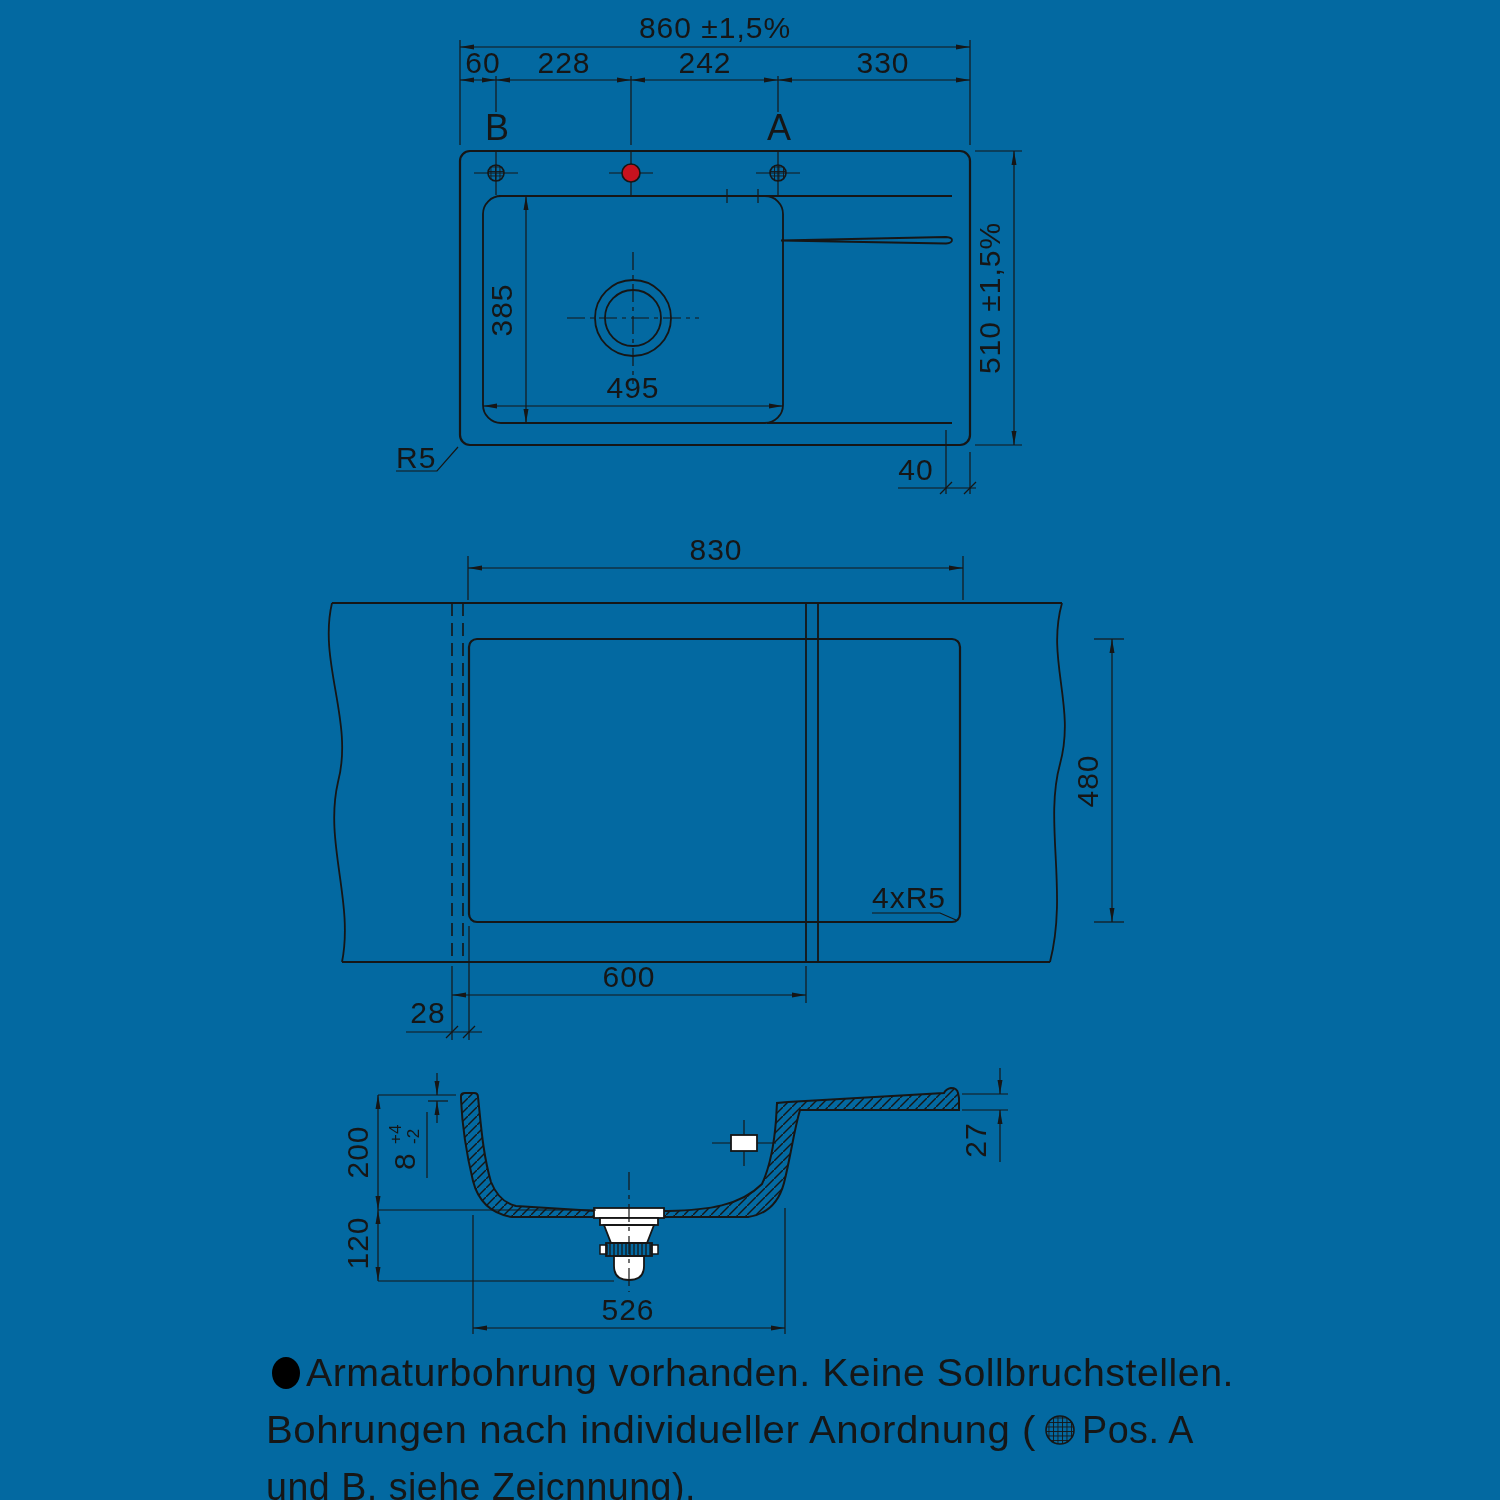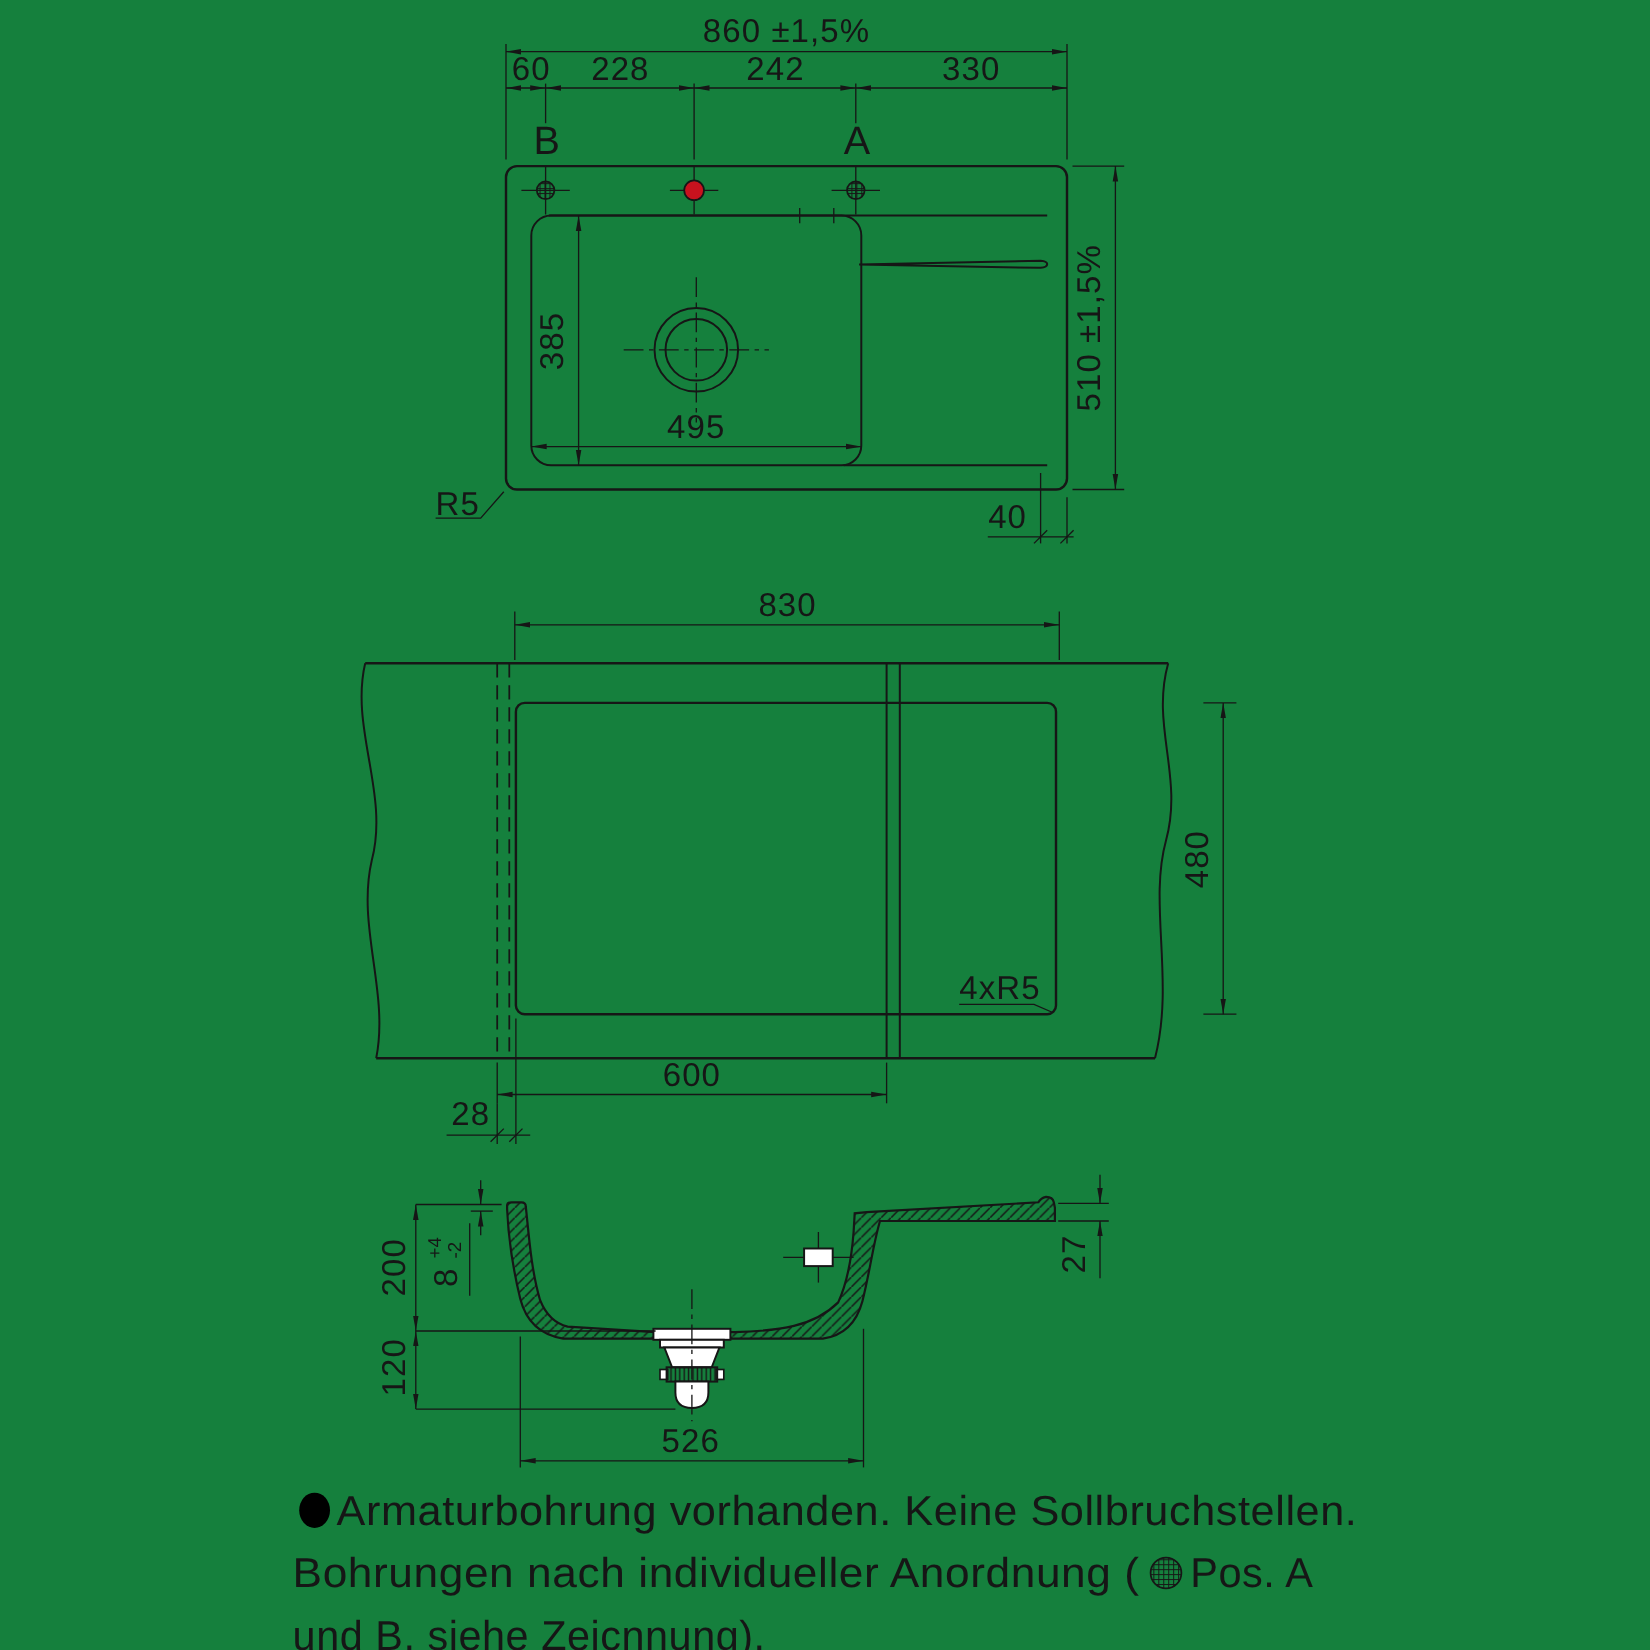--- a/index.html
+++ b/index.html
@@ -1,16 +1,16 @@
 <!DOCTYPE html>
 <html><head>
 <meta charset="utf-8">
 <style>
   html,body{margin:0;padding:0;background:#ffffff;}
-  .canvas{position:relative;width:1500px;height:1500px;background:#15803d;overflow:hidden;}
+  .canvas{position:relative;width:1500px;height:1500px;background:#0369a1;overflow:hidden;}
   svg{display:block;}
   text{font-family:"Liberation Sans","DejaVu Sans",sans-serif;fill:#161616;stroke:none;}
   .dim{font-size:30px;letter-spacing:1px;}
   .lbl{font-size:36px;}
   .tol{font-size:17px;}
   .leg{font-size:38px;letter-spacing:0.5px;}
   .thin{stroke:#161616;stroke-width:1.2;fill:none;}
   .med{stroke:#161616;stroke-width:1.8;fill:none;}
   .thick{stroke:#161616;stroke-width:2.2;fill:none;}
   .cl{stroke:#161616;stroke-width:1.2;fill:none;stroke-dasharray:18 5 4 5;}

